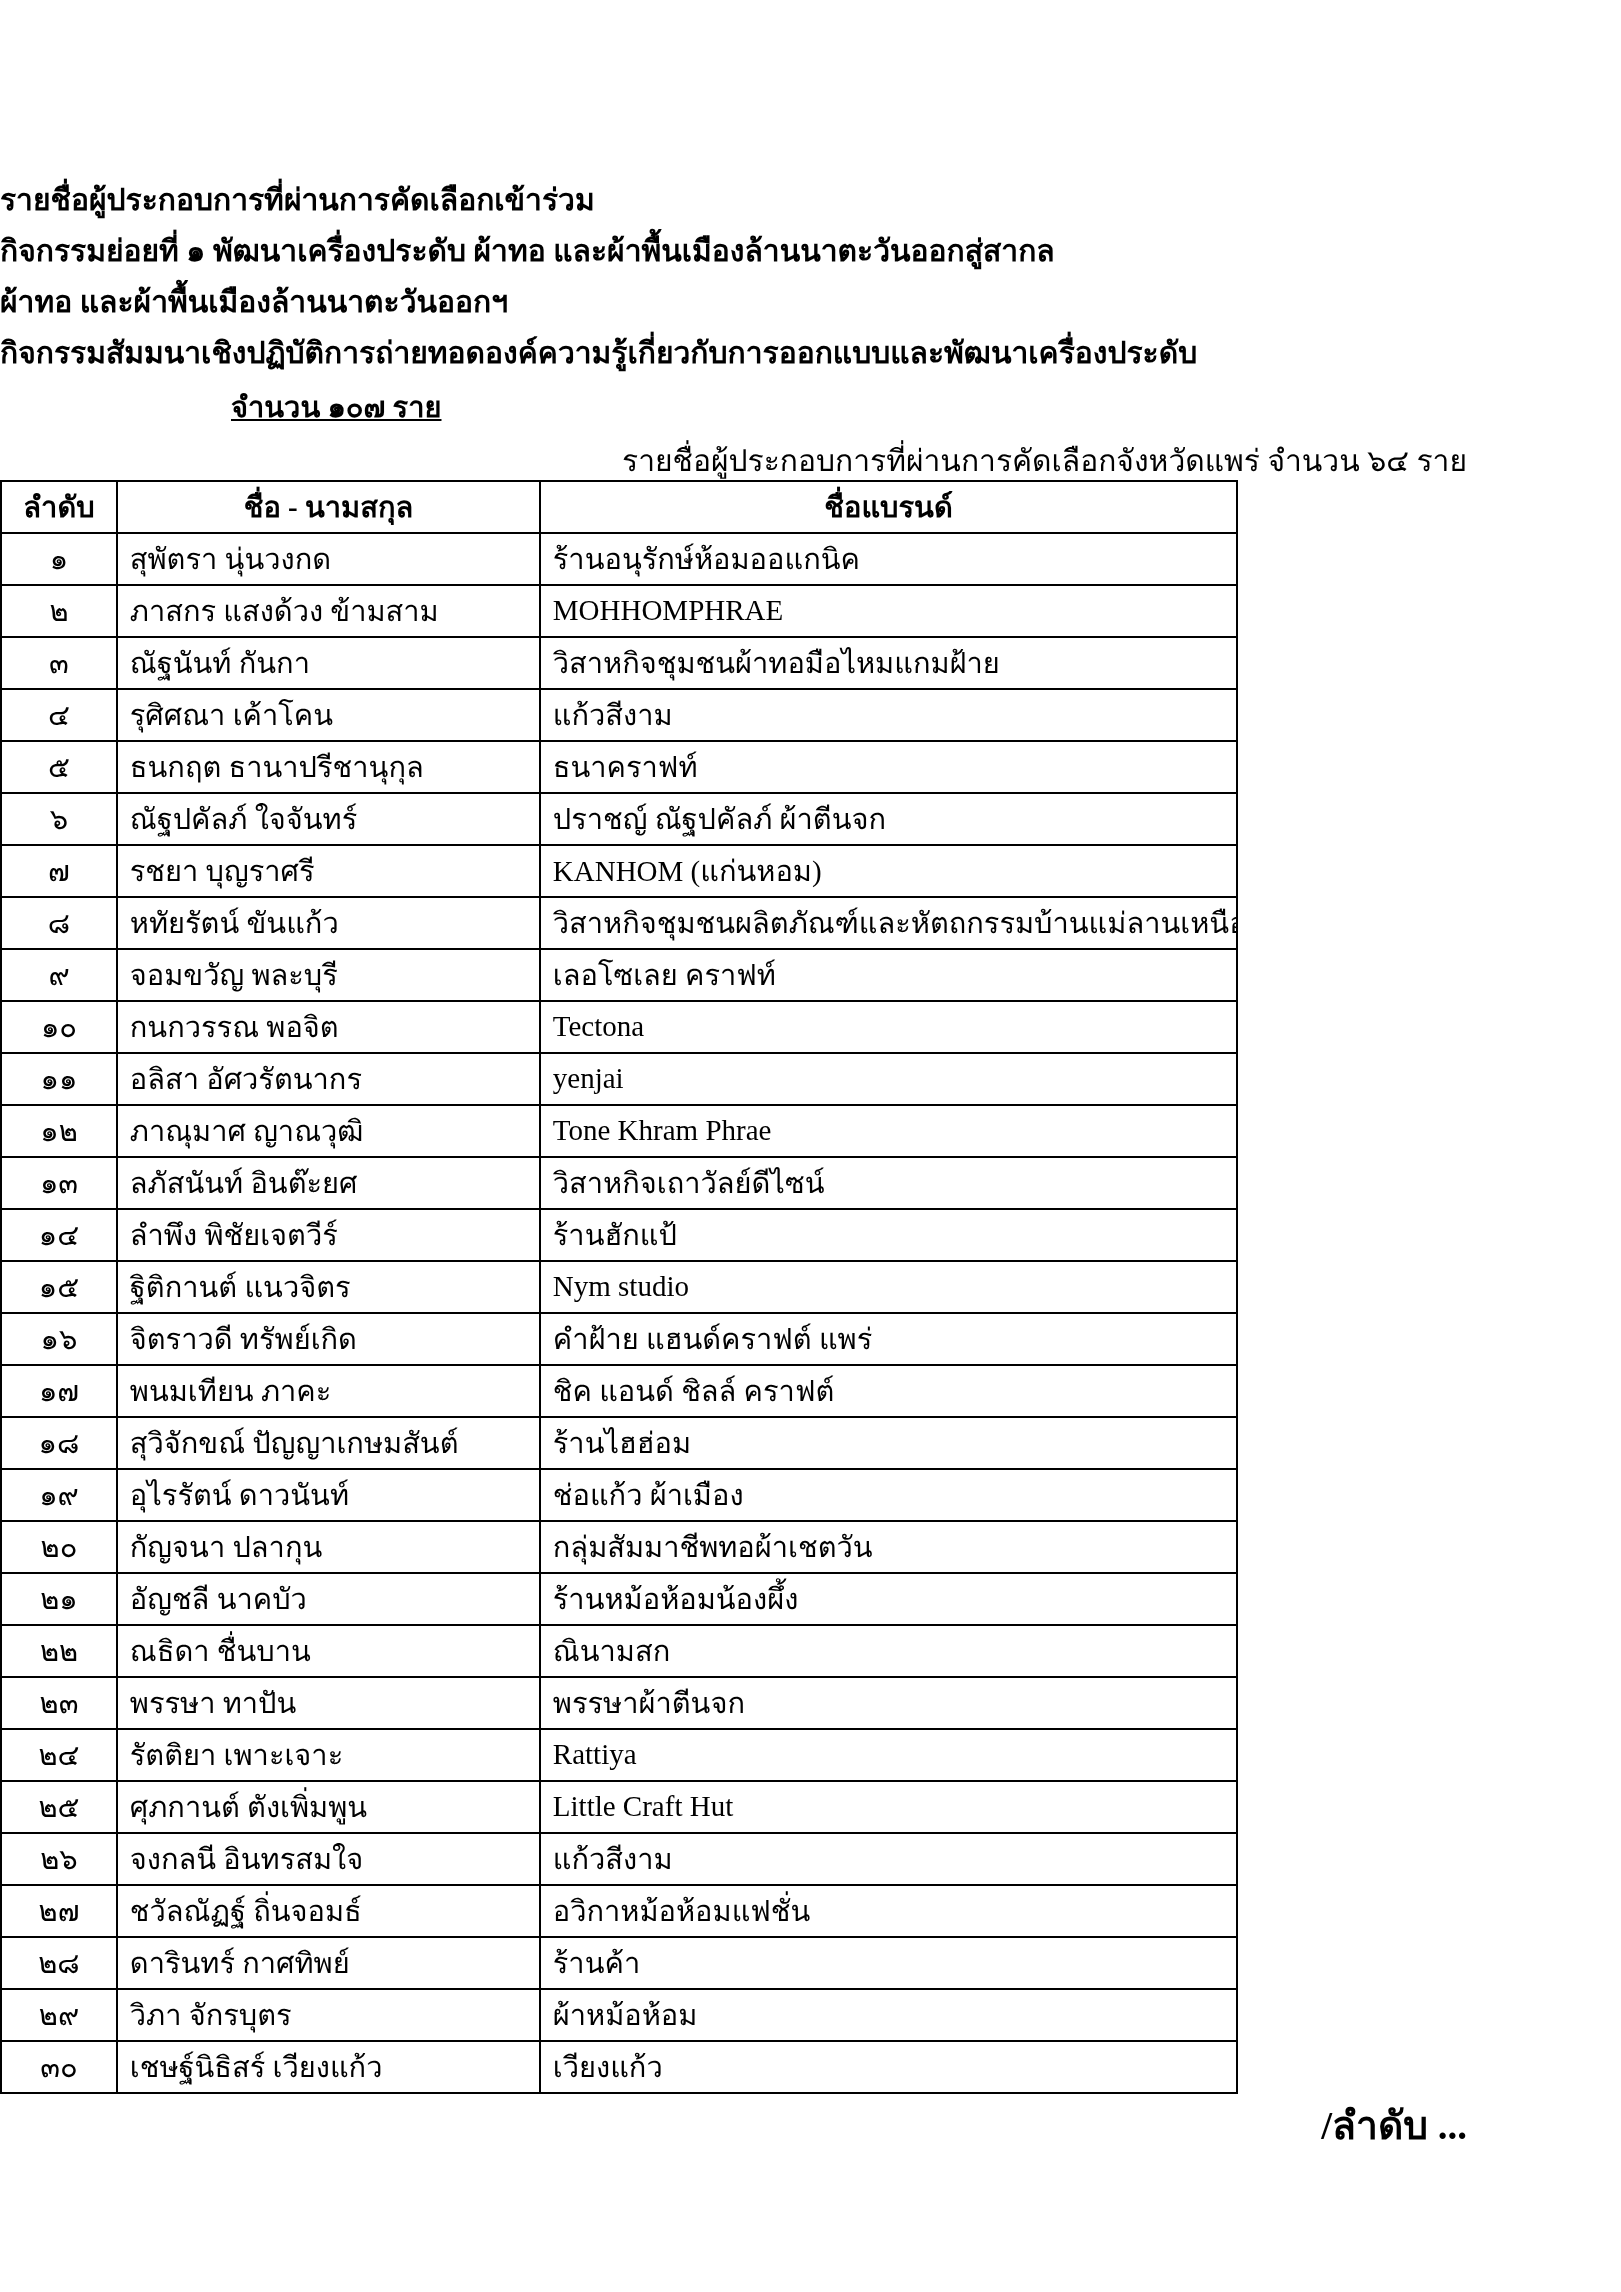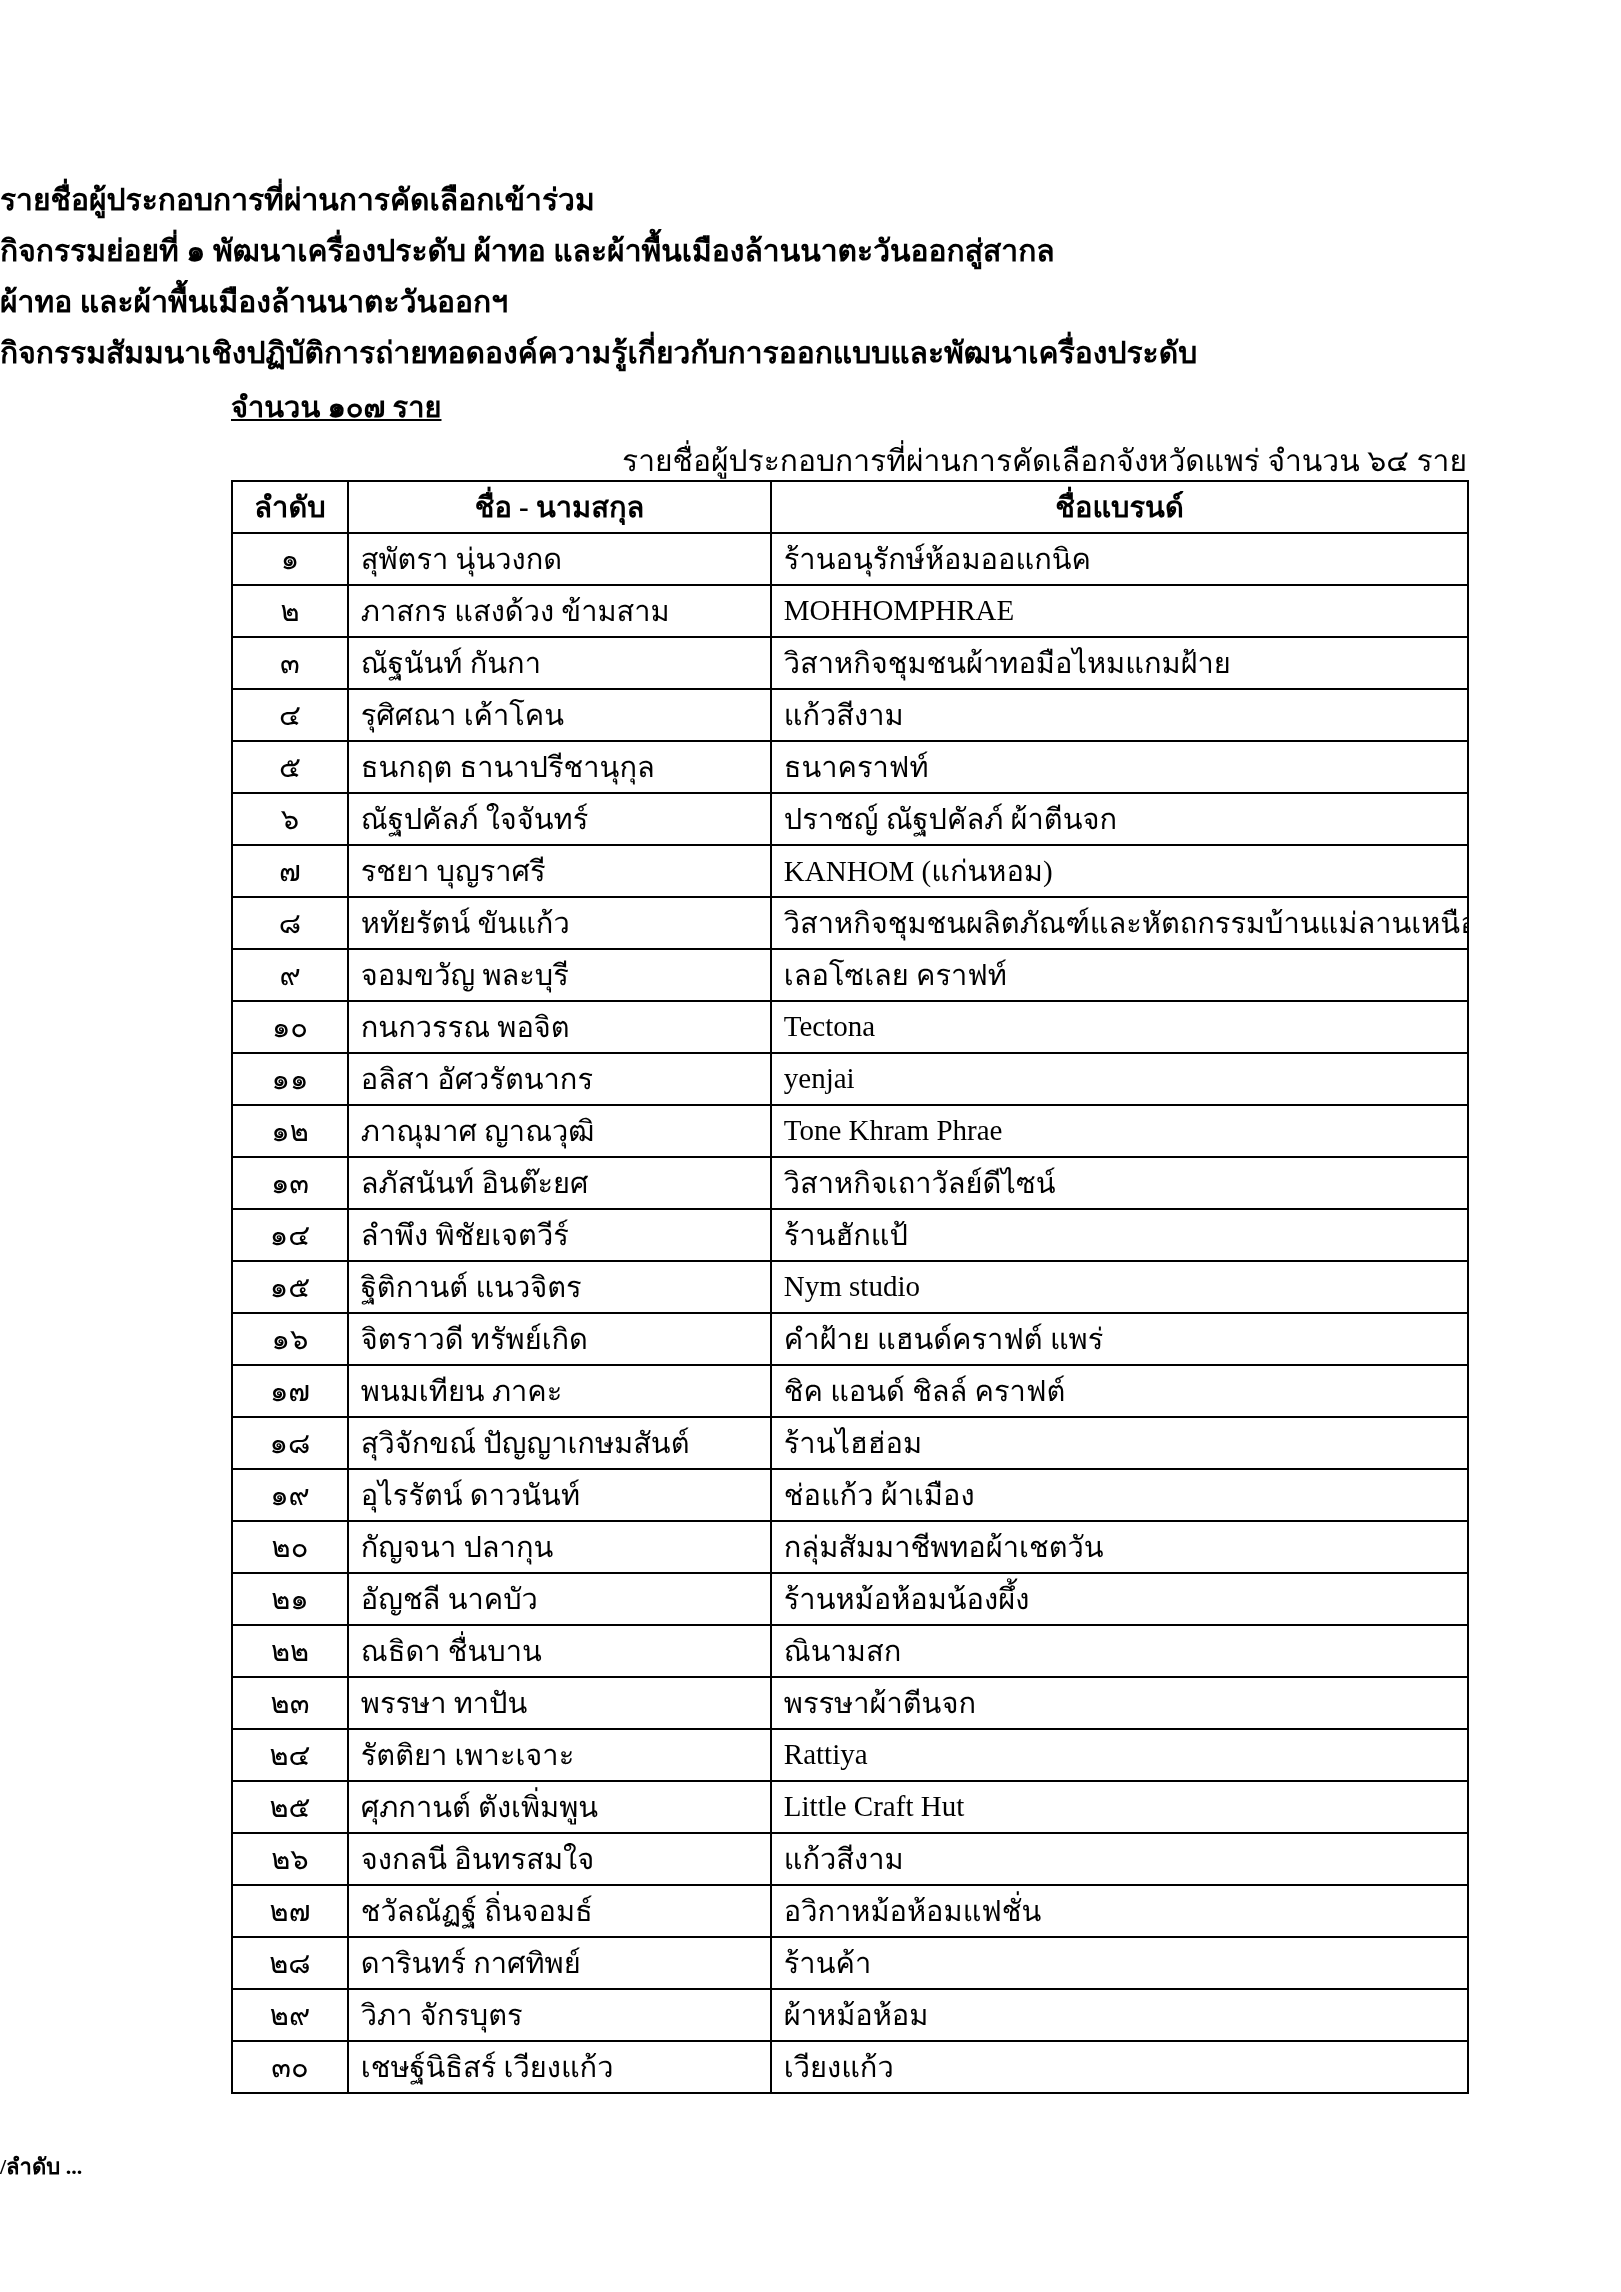--- a/index.html
+++ b/index.html
@@ -36,21 +36,20 @@
   .caption {
     width: 1236px;
     margin-left: 231px;
     margin-top: 10px;
     text-align: right;
     font-weight: normal;
     font-size: 30px;
     line-height: 39px;
   }
   table.list {
-    margin-left: 231px;
     width: 1236px;
     border-collapse: collapse;
     table-layout: fixed;
     border: 2.9px solid #000000;
   }
   table.list th, table.list td {
     border: 2px solid #000000;
     font-size: 29px;
     padding: 2px 11.8px;
     overflow: hidden;
@@ -63,22 +62,22 @@
     border-bottom: 2.9px solid #000000;
   }
   table.list td { height: 50px; vertical-align: middle; }
   col.c-index { width: 116px; }
   col.c-name  { width: 423px; }
   col.c-brand { width: 697px; }
   td.cell-index { text-align: center; }
   td.cell-name, td.cell-brand { text-align: left; }
   .footer-note {
     width: 1467px;
-    margin-top: 55px;
-    font-size: 22px;
+    text-align: right;
+    font-size: 39px;
     font-weight: bold;
   }
 </style>
 </head>
 <body>
 
 <div class="page">
 
   <div class="titles">
     <div>รายชื่อผู้ประกอบการที่ผ่านการคัดเลือกเข้าร่วม</div>

